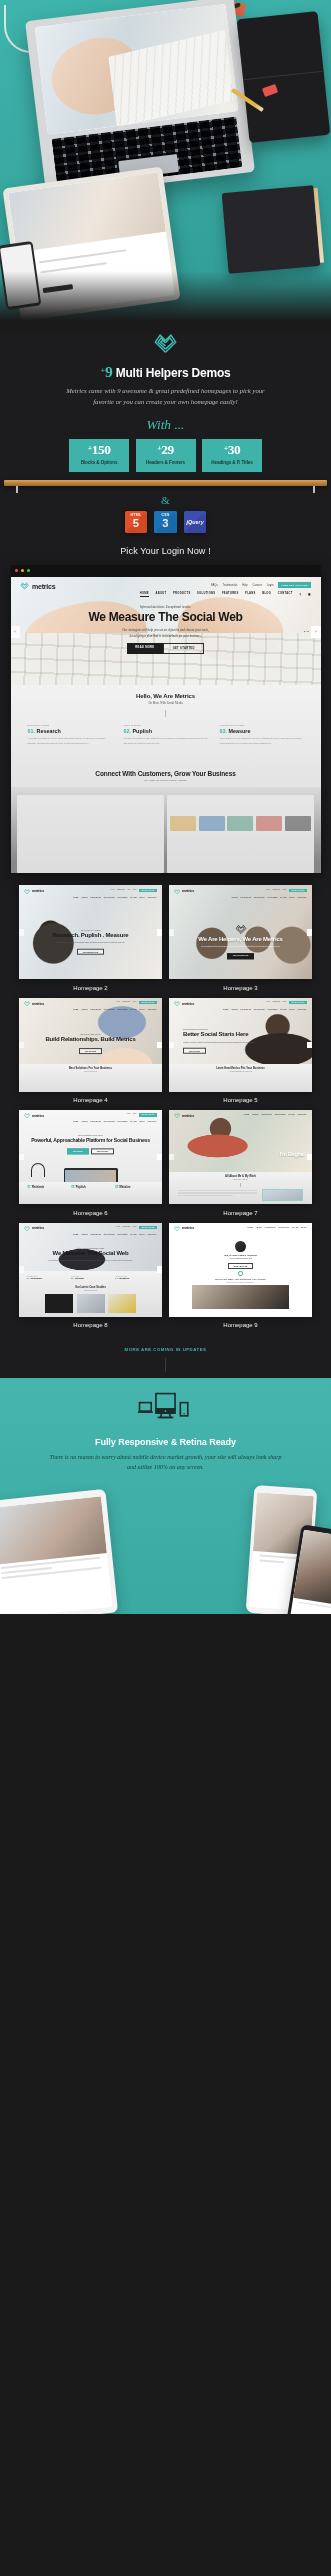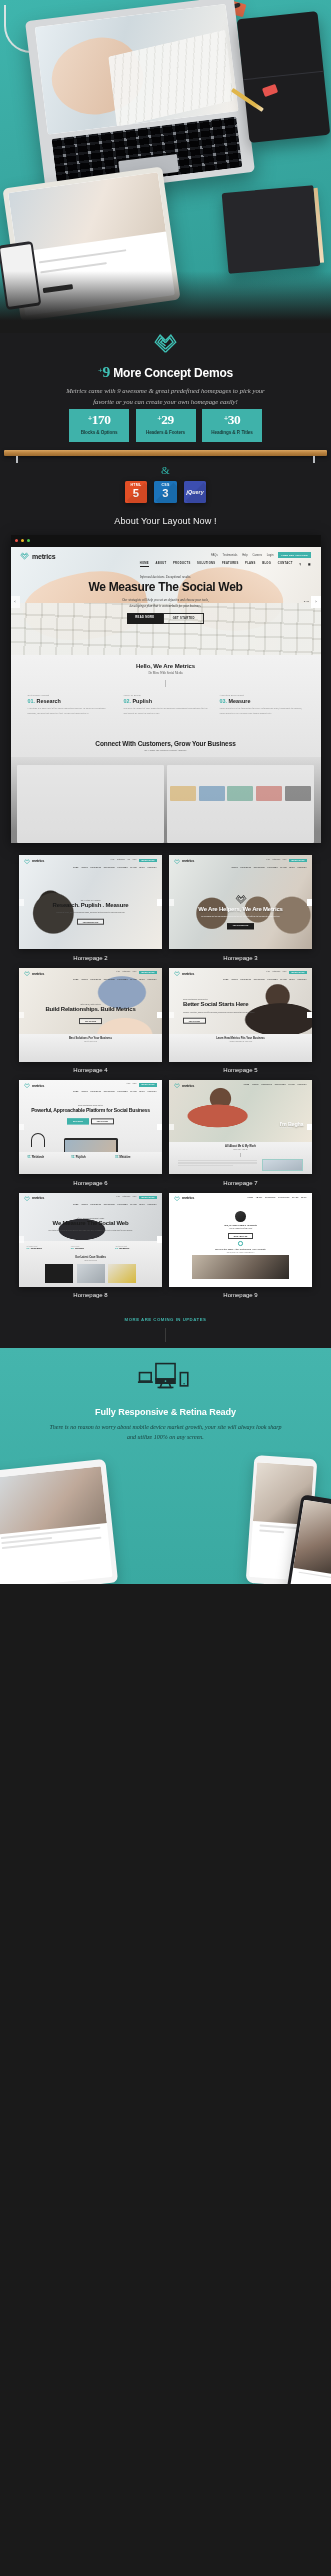--- a/index.html
+++ b/index.html
@@ -298,28 +298,29 @@
         <path d="M23 36 L4 17 L13 4 L23 14"></path>
         <path d="M23 36 L42 17 L33 4 L23 14"></path>
         <path d="M23 30 L9 17 L15 9 L23 18"></path>
         <path d="M23 30 L37 17 L31 9 L23 18"></path>
         <path d="M23 24 L14 17 L18 13 L23 18"></path>
       </g>
     </svg>
 
     <div class="h-demos">
       <span class="plus">+</span><span class="nine">9</span>
-      <span>More Concept Demos</span>
+      <span>Multi Helpers Demos</span>
     </div>
 
     <div class="sub-serif">Metrics came with 9 awesome &amp; great predefined homepages to pick your favorite or you can create your own homepage easily!</div>
+    <div class="with">With ...</div>
 
     <div class="boxes">
       <div class="box">
-        <div class="num"><span class="p">+</span><span>170</span></div>
+        <div class="num"><span class="p">+</span><span>150</span></div>
         <div class="cap">Blocks &amp; Options</div>
       </div>
       <div class="box">
         <div class="num"><span class="p">+</span><span>29</span></div>
         <div class="cap">Headers &amp; Footers</div>
       </div>
       <div class="box">
         <div class="num"><span class="p">+</span><span>30</span></div>
         <div class="cap">Headings &amp; P. Titles</div>
       </div>
@@ -335,21 +336,21 @@
       </div>
       <div class="tbadge t-css">
         <div class="tb-top">CSS</div>
         <div class="tb-big">3</div>
       </div>
       <div class="tbadge t-jq">
         <div class="tb-jq">jQuery</div>
       </div>
     </div>
 
-    <div class="pick">About Your Layout Now !</div>
+    <div class="pick">Pick Your Login Now !</div>
 
     <div class="browser">
       <div class="bbar">
         <span class="dot d-r"></span>
         <span class="dot d-y"></span>
         <span class="dot d-g"></span>
       </div>
       <div class="bwrap">
         <div class="site-hero">
           <div class="sh-hands"></div>

